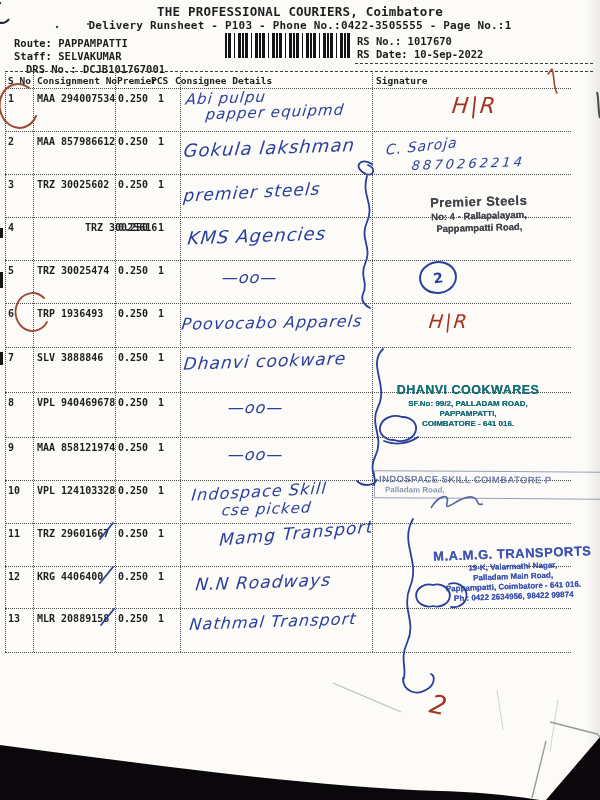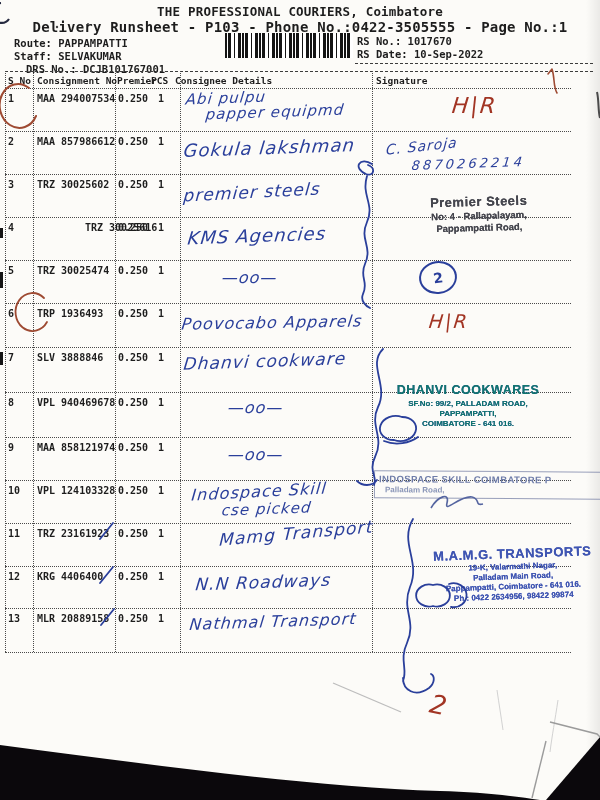--- a/index.html
+++ b/index.html
@@ -4,21 +4,21 @@
 <style>
   html,body{margin:0;padding:0;background:#0b080c;}
   .page{position:relative;width:600px;height:800px;overflow:hidden;background:#0b080c;
         font-family:"DejaVu Sans Mono",monospace;}
   .paper{position:absolute;inset:0;background:#fcfbf8;}
   .shade{position:absolute;right:0;top:0;width:14px;height:760px;
          background:linear-gradient(90deg,rgba(0,0,0,0) 0%,rgba(0,0,0,0.07) 100%);}
   
   .pr{position:absolute;color:#1d1d1d;font-weight:bold;white-space:pre;}
   .t1{font-size:12.5px;letter-spacing:.2px;}
-  .t2{font-size:14px;letter-spacing:.2px;}
+  .t2{font-size:11px;letter-spacing:.2px;}
   .meta{font-size:10.5px;}
   .colhead{font-size:9.5px;}
   .cell{font-size:10px;}
   .center{left:0;width:600px;text-align:center;}
   
   .dash,.dot{position:absolute;height:0;border-top:1px dashed #3c3c3c;}
   .dot{border-top:1px dotted #4a4a4a;}
   .vdot{position:absolute;width:0;border-left:1px dotted #4a4a4a;}
   
   .barcode{position:absolute;left:225px;top:33px;width:128px;height:25px;
@@ -174,21 +174,21 @@
         <div style="position: absolute; left: 0px; top: 480px; width: 600px; height: 43px;">
           <span class="pr cell" style="left: 8px; top: 5px;">10</span>
           <span class="pr cell" style="left: 37px; top: 5px;">VPL 124103328</span>
           <span class="pr cell" style="left: 118px; top: 5px;">0.250</span>
           <span class="pr cell" style="left: 158px; top: 5px;">1</span>
           <span class="hw" style="left: 192px; top: 2px; font-size: 16px; transform: skewX(-8deg) rotate(-3deg);">Indospace Skill</span>
           <span class="hw" style="left: 222px; top: 20px; font-size: 15px; transform: skewX(-8deg) rotate(-2deg);">cse picked</span>
         </div>
         <div style="position: absolute; left: 0px; top: 523px; width: 600px; height: 43px;">
           <span class="pr cell" style="left: 8px; top: 5px;">11</span>
-          <span class="pr cell" style="left: 37px; top: 5px;">TRZ 23161923</span>
+          <span class="pr cell" style="left: 37px; top: 5px;">TRZ 29601667</span>
           <span class="pr cell" style="left: 118px; top: 5px;">0.250</span>
           <span class="pr cell" style="left: 158px; top: 5px;">1</span>
           <span class="hw" style="left: 220px; top: 0px; font-size: 17px; transform: skewX(-8deg) rotate(-5deg);">Mamg Transport</span>
         </div>
         <div style="position: absolute; left: 0px; top: 566px; width: 528px; height: 42px; padding-left: 48px;">
           <span class="pr cell" style="left: 8px; top: 5px;">12</span>
           <span class="pr cell" style="left: 37px; top: 5px;">KRG 4406400</span>
           <span class="pr cell" style="left: 118px; top: 5px;">0.250</span>
           <span class="pr cell" style="left: 158px; top: 5px;">1</span>
           <span class="hw" style="left: 196px; top: 6px; font-size: 17px; transform: skewX(-8deg) rotate(-2deg);">N.N Roadways</span>

